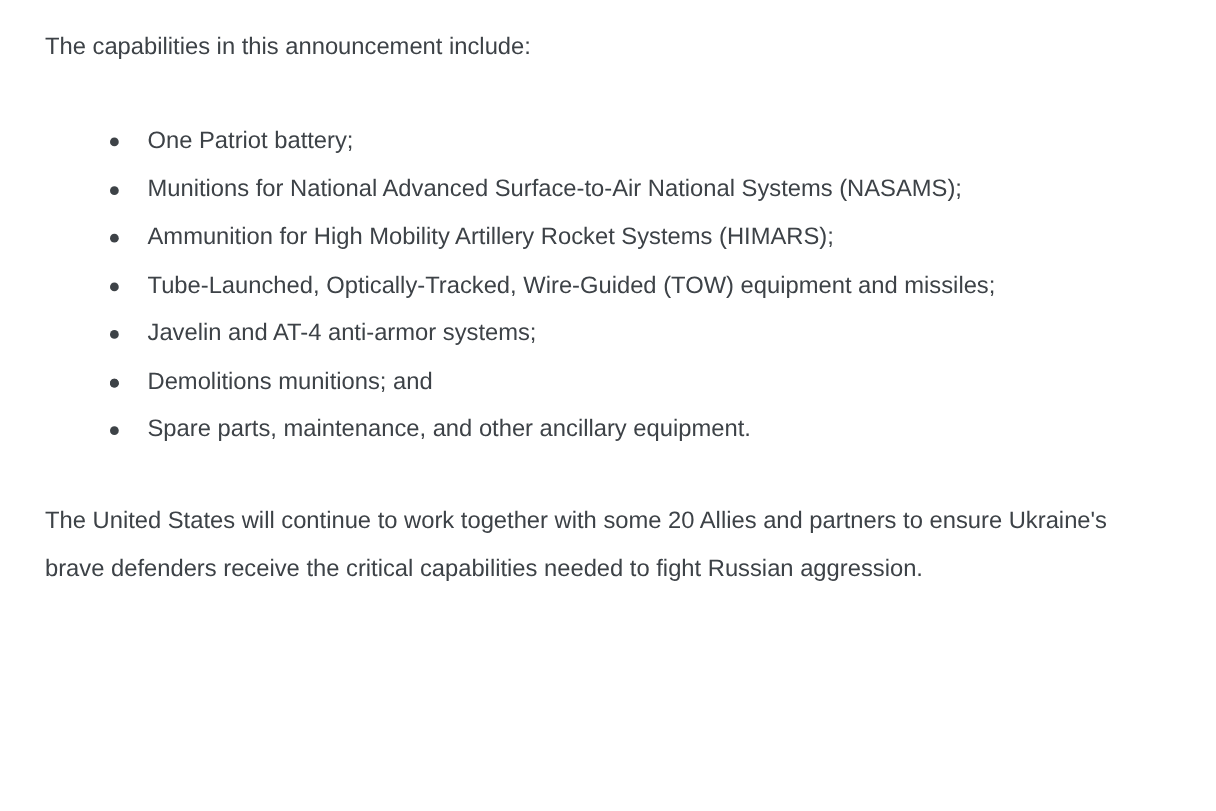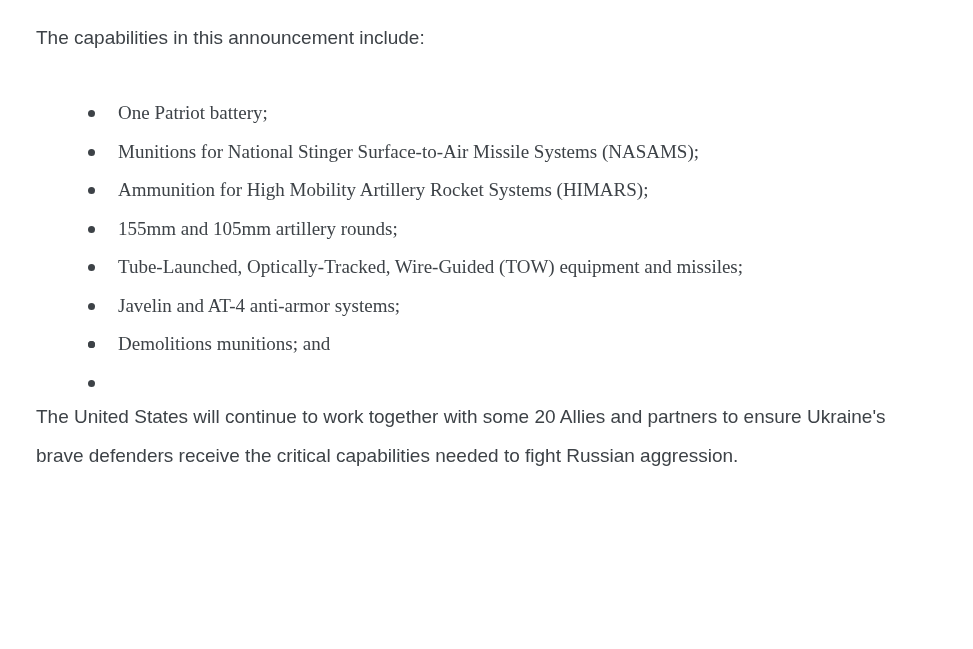--- a/index.html
+++ b/index.html
@@ -23,21 +23,20 @@
   }
   .capabilities {
     list-style: none;
     margin: 42px 0 0 0;
     padding: 0 0 0 52px;
   }
   .capabilities li {
     position: relative;
     padding-left: 30px;
     line-height: 38.5px;
-    font-family: Liberation Serif, serif;
   }
   .bullet {
     position: absolute;
     left: 0;
     top: 16px;
     width: 7px;
     height: 7px;
     border-radius: 50%;
     background: #3d4247;
   }
@@ -54,45 +53,42 @@
 
   <p class="intro">The capabilities in this announcement include:</p>
 
   <ul class="capabilities">
     <li>
       <span class="bullet"></span>
       <span>One Patriot battery;</span>
     </li>
     <li>
       <span class="bullet"></span>
-      <span>Munitions for National Stinger Surface-to-Air Missile Systems (NASAMS);</span>
+      <span>Munitions for National Advanced Surface-to-Air National Systems (NASAMS);</span>
     </li>
     <li>
       <span class="bullet"></span>
       <span>Ammunition for High Mobility Artillery Rocket Systems (HIMARS);</span>
-    </li>
-    <li>
-      <span class="bullet"></span>
-      <span>155mm and 105mm artillery rounds;</span>
     </li>
     <li>
       <span class="bullet"></span>
       <span>Tube-Launched, Optically-Tracked, Wire-Guided (TOW) equipment and missiles;</span>
     </li>
     <li>
       <span class="bullet"></span>
       <span>Javelin and AT-4 anti-armor systems;</span>
     </li>
     <li>
       <span class="bullet"></span>
     </li>
     <li>
       <span class="bullet"></span>
       <span>Demolitions munitions; and</span>
     </li>
     <li>
       <span class="bullet"></span>
+      <span>Spare parts, maintenance, and other ancillary equipment.</span>
     </li>
   </ul>
 
   <p class="closing">The United States will continue to work together with some 20 Allies and partners to ensure Ukraine's brave defenders receive the critical capabilities needed to fight Russian aggression.</p>
 
 </div>
 
 </body></html>

